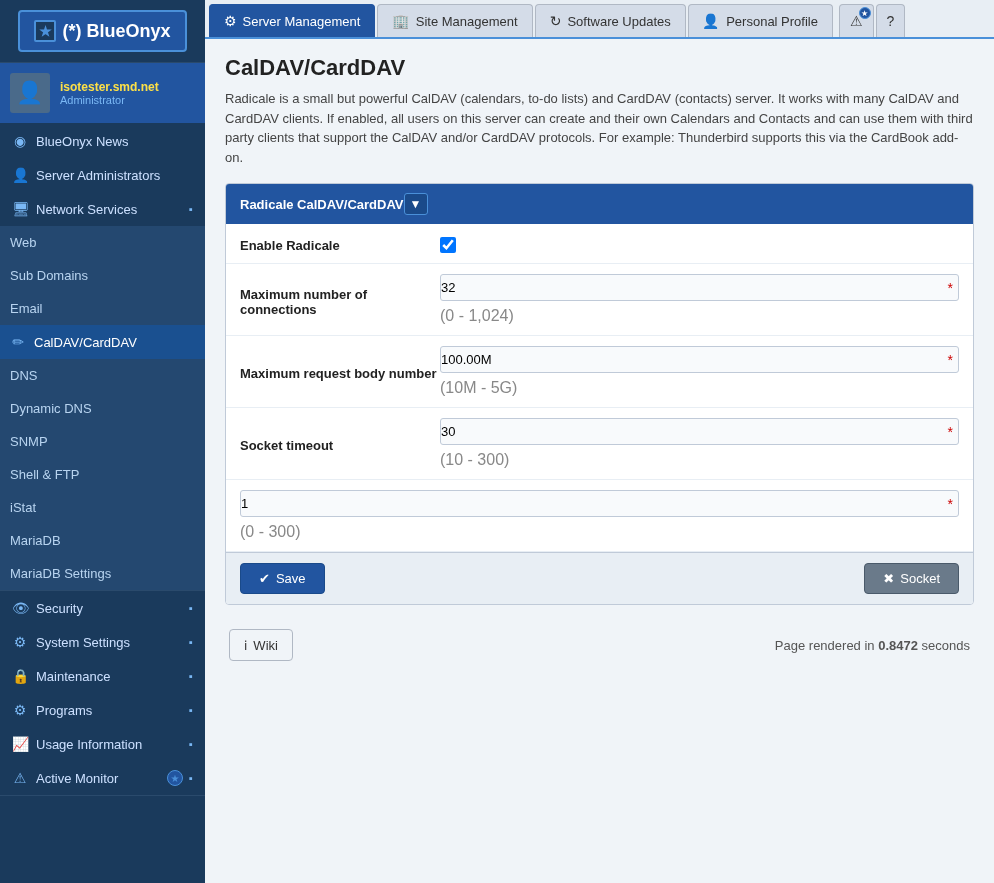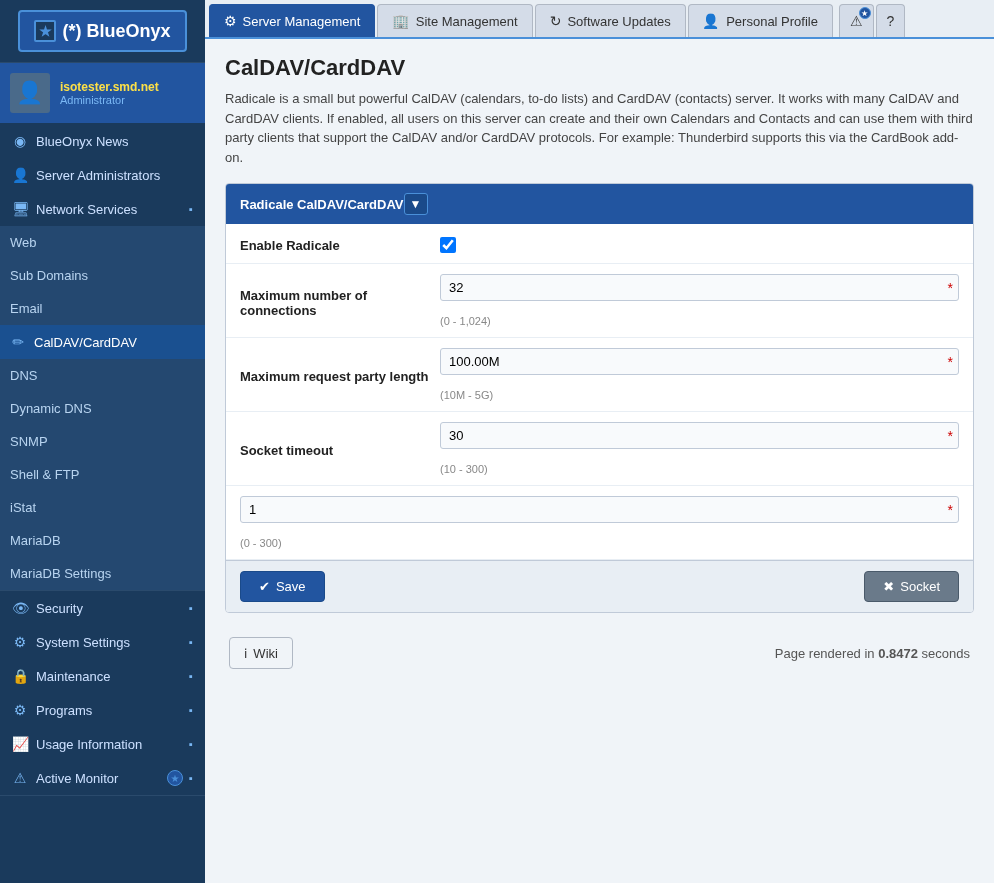--- a/index.html
+++ b/index.html
@@ -295,31 +295,31 @@
       padding-top: 4px;
     }
 
     .form-value {
       flex: 1;
       position: relative;
     }
 
     .form-input {
       width: 100%;
-      padding: 5px 8px;
+      padding: 5px 0;
       border: 1px solid #c0cad8;
       border-radius: 3px;
       font-size: 13px;
       background: #f8fafc;
     }
 
     .form-hint {
       color: #888;
-      font-size: 11px;
-      margin-top: 14px;
+      font-size: 16px;
+      margin-top: 6px;
     }
 
     .required-star {
       color: #cc0000;
       position: absolute;
       right: 6px;
       top: 6px;
       font-size: 14px;
     }
 
@@ -562,21 +562,21 @@
         <div class="form-value">
           <div class="input-wrap">
             <input type="text" class="form-input" value="32" style="">
             <span class="required-star">*</span>
           </div>
           <div class="form-hint">(0 - 1,024)</div>
         </div>
       </div>
 
       <div class="form-row">
-        <div class="form-label">Maximum request party length</div>
+        <div class="form-label">Maximum request body number</div>
         <div class="form-value">
           <div class="input-wrap">
             <input type="text" class="form-input" value="100.00M" style="">
             <span class="required-star">*</span>
           </div>
           <div class="form-hint">(10M - 5G)</div>
         </div>
       </div>
 
       <div class="form-row">

